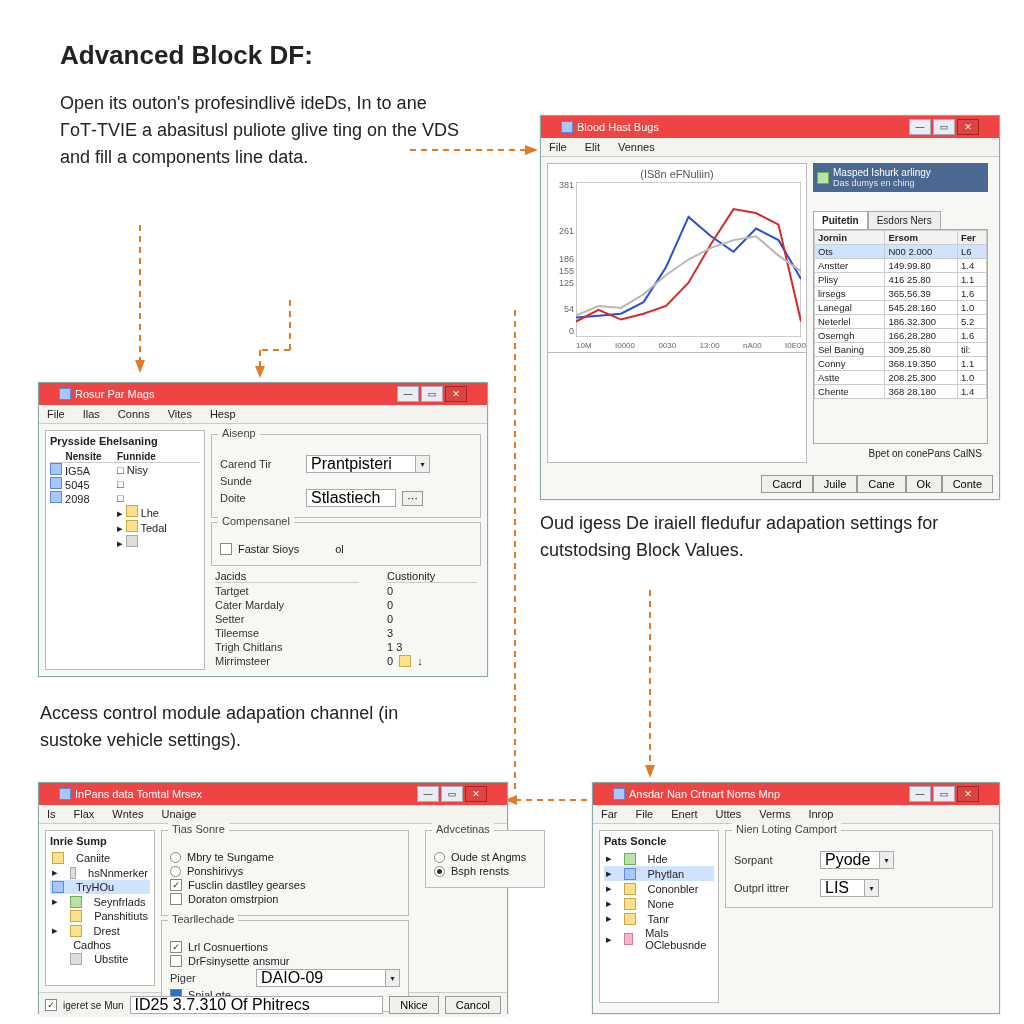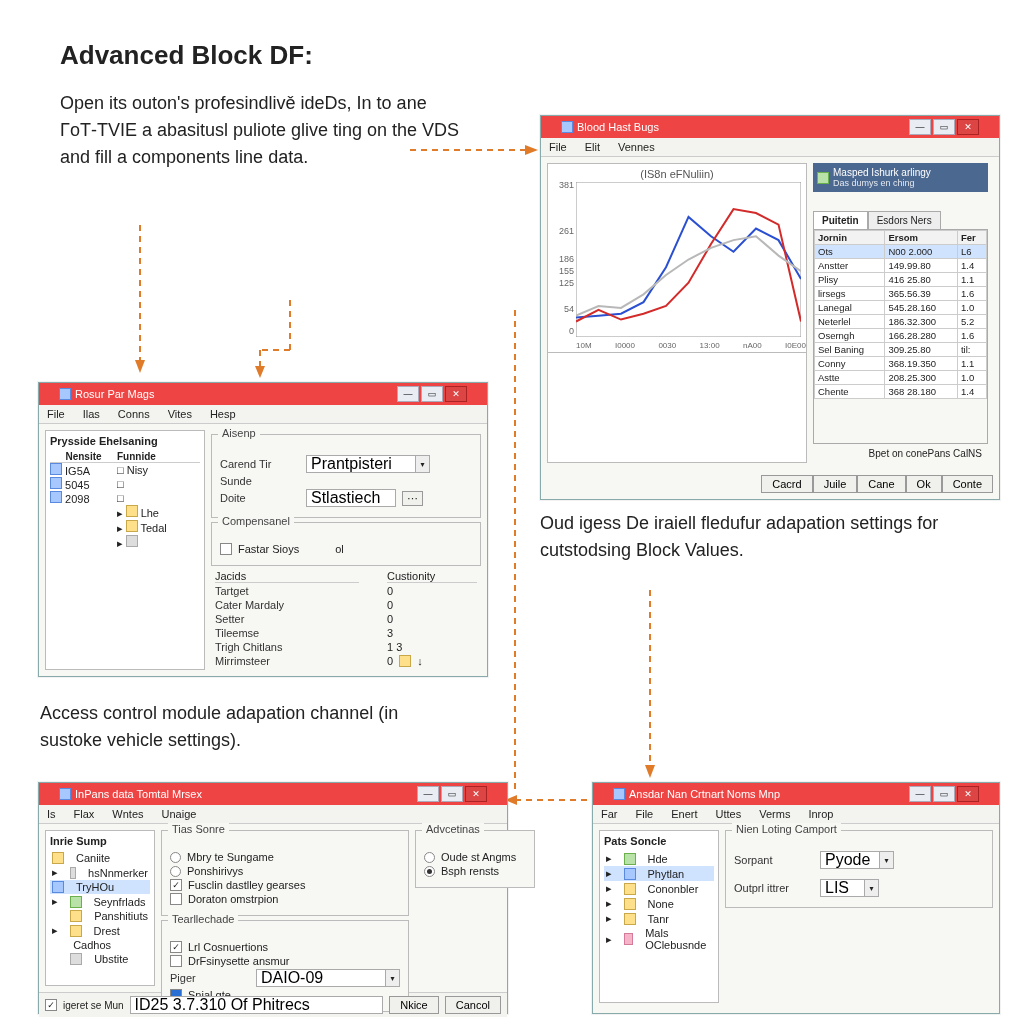--- a/index.html
+++ b/index.html
@@ -396,21 +396,21 @@
       <div class="tree-item selected">
           <span class="ico blue"></span>
           <span>TryHOu</span>
         </div>
       <div class="tree-item">▸ <span class="ico green"></span><span>Seynfrlads</span></div>
       <div class="tree-item">&nbsp;&nbsp;<span class="ico"></span><span>Panshitiuts</span></div>
       <div class="tree-item">▸ <span class="ico"></span><span>Drest</span></div>
       <div class="tree-item">&nbsp;&nbsp;&nbsp;<span>Cadhos</span></div>
       <div class="tree-item">&nbsp;&nbsp;<span class="ico gray"></span><span>Ubstite</span></div>
     </div>
-    <div style="flex:1; display:flex; gap:6px;">
+    <div style="flex:1; display:flex; gap:16px;">
       <div style="flex:1;">
         <div class="group" style="margin-top:0;">
           <span class="g-title">Tias Sonre</span>
           <div class="row">
               <span class="radio"></span>
               <span>Mbry te Sungame</span>
             </div>
           <div class="row">
               <span class="radio"></span>
               <span>Ponshirivys</span>

